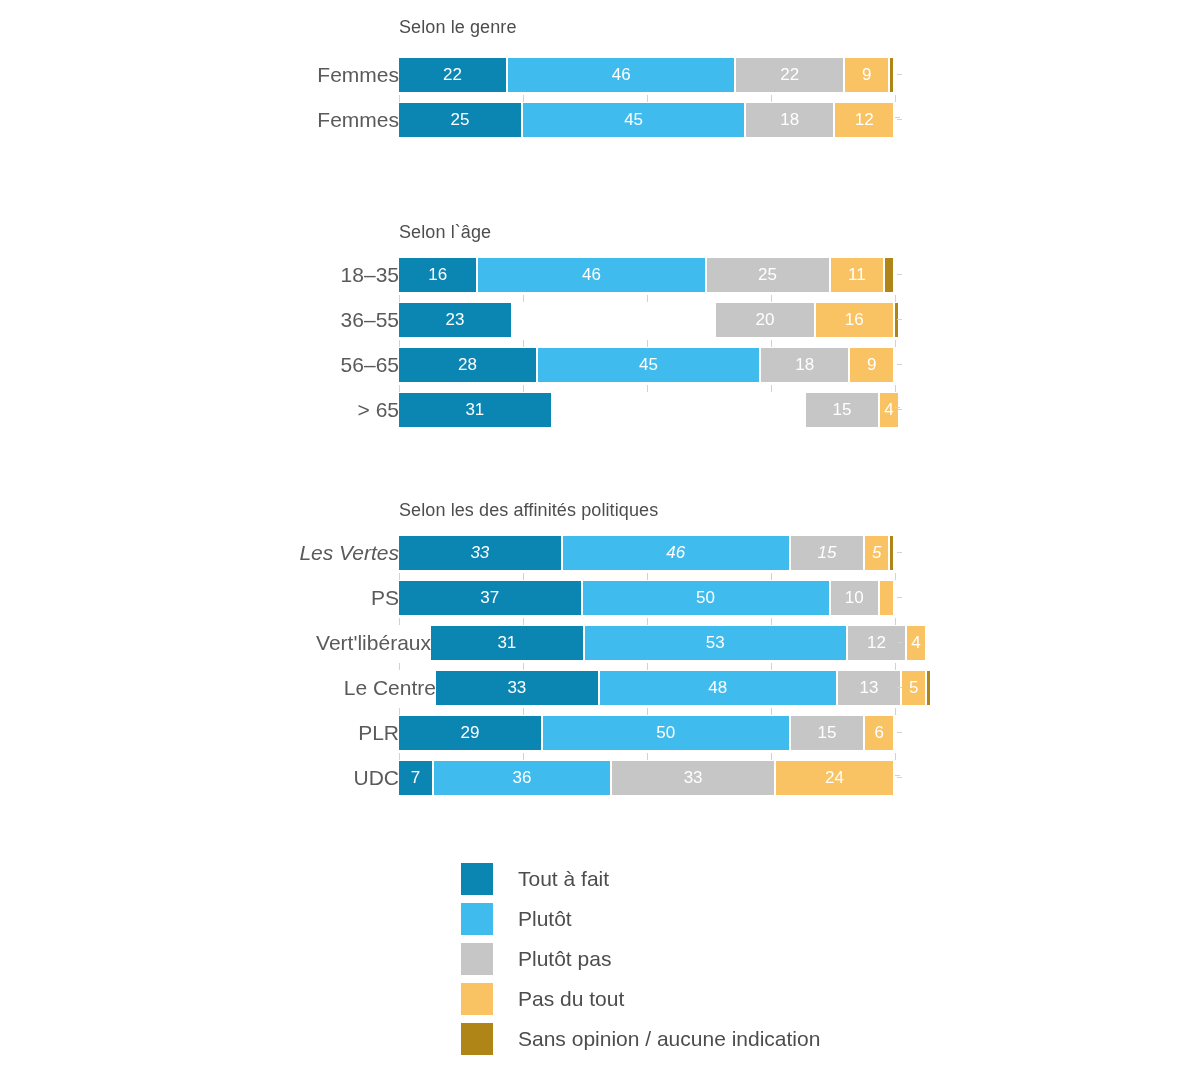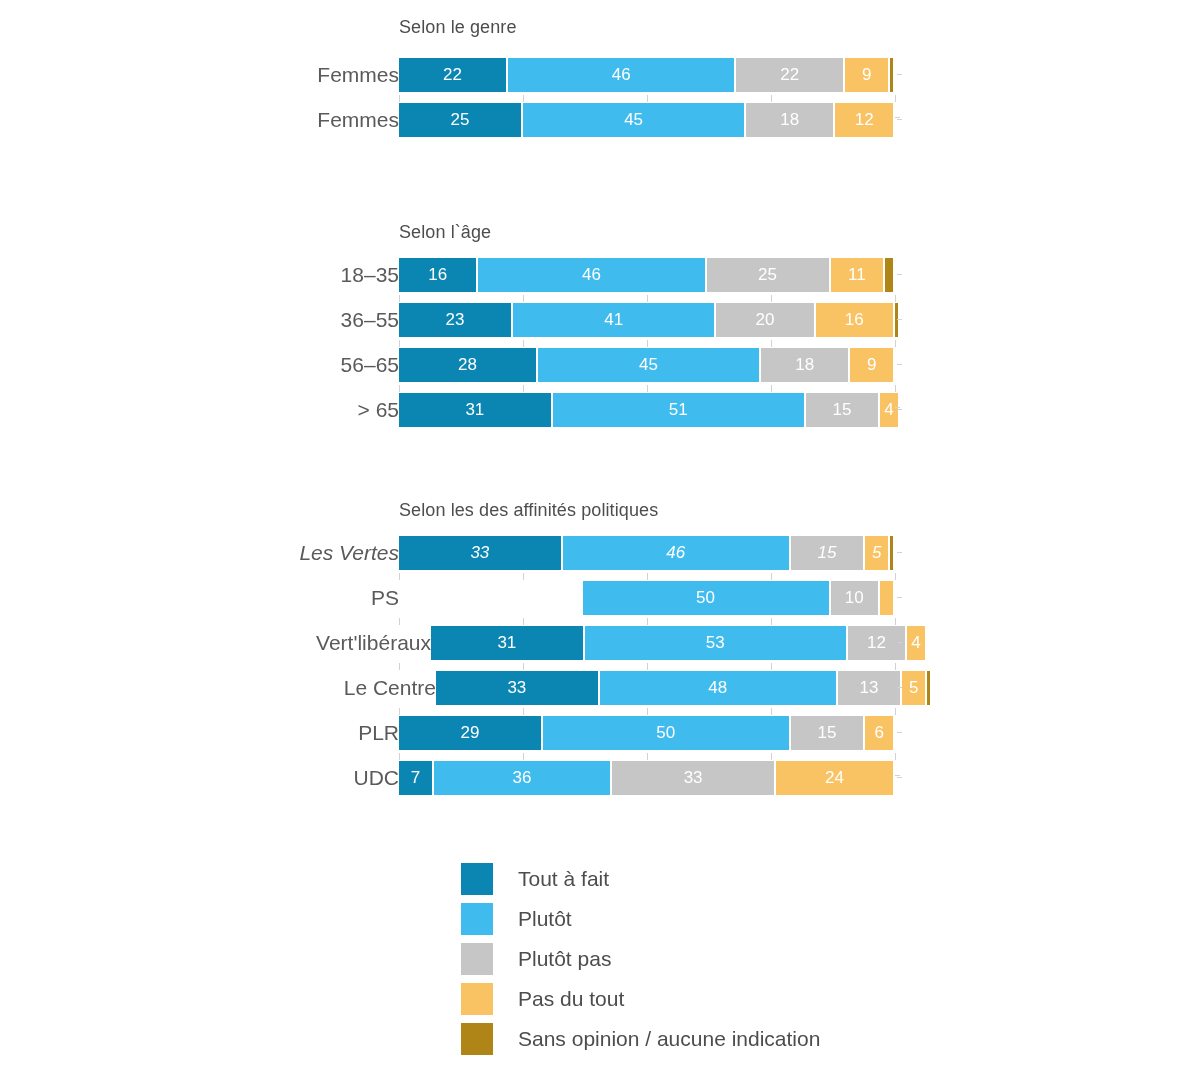--- a/index.html
+++ b/index.html
@@ -211,23 +211,20 @@
         <div class="tick" style="left: 372px;"></div>
         <div class="tick" style="left: 496px;"></div>
       </div>
       <div class="tick" style="position: absolute; left: 897px; top: 274px; width: 5px; height: 1px;"></div>
       <div class="row" style="top: 303px;">
         <div class="row-label">36–55</div>
         <div class="bar">
           <div class="seg" style="left: 0px; width: 112.08px; background: rgb(11, 134, 179);">
             <span class="seg-value">23</span>
           </div>
-          <div class="seg" style="left: 114.08px; width: 201.36px; background: rgb(63, 188, 237);">
-            <span class="seg-value">41</span>
-          </div>
           <div class="seg" style="left: 317.44px; width: 97.2px; background: rgb(198, 198, 198);">
             <span class="seg-value">20</span>
           </div>
           <div class="seg" style="left: 416.64px; width: 77.36px; background: rgb(249, 194, 99);">
             <span class="seg-value">16</span>
           </div>
           <div class="seg" style="left: 496px; width: 2.96px; background: rgb(176, 133, 23);">
             <span class="seg-value"></span>
           </div>
         </div>
@@ -263,23 +260,20 @@
         <div class="tick" style="left: 248px;"></div>
         <div class="tick" style="left: 372px;"></div>
         <div class="tick" style="left: 496px;"></div>
       </div>
       <div class="tick" style="position: absolute; left: 897px; top: 364px; width: 5px; height: 1px;"></div>
       <div class="row" style="top: 393px;">
         <div class="row-label">&gt; 65</div>
         <div class="bar">
           <div class="seg" style="left: 0px; width: 151.76px; background: rgb(11, 134, 179);">
             <span class="seg-value">31</span>
-          </div>
-          <div class="seg" style="left: 153.76px; width: 250.96px; background: rgb(63, 188, 237);">
-            <span class="seg-value">51</span>
           </div>
           <div class="seg" style="left: 406.72px; width: 72.4px; background: rgb(198, 198, 198);">
             <span class="seg-value">15</span>
           </div>
           <div class="seg" style="left: 481.12px; width: 17.84px; background: rgb(249, 194, 99);">
             <span class="seg-value">4</span>
           </div>
         </div>
       </div>
       <div class="ticks" style="top: 407px; left: 895px; width: 6px;">
@@ -313,20 +307,23 @@
         <div class="tick" style="left: 0px;"></div>
         <div class="tick" style="left: 124px;"></div>
         <div class="tick" style="left: 248px;"></div>
         <div class="tick" style="left: 372px;"></div>
         <div class="tick" style="left: 496px;"></div>
       </div>
       <div class="tick" style="position: absolute; left: 897px; top: 552px; width: 5px; height: 1px;"></div>
       <div class="row" style="top: 581px;">
         <div class="row-label">PS</div>
         <div class="bar">
+          <div class="seg" style="left: 0px; width: 181.52px; background: rgb(11, 134, 179);">
+            <span class="seg-value">37</span>
+          </div>
           <div class="seg" style="left: 183.52px; width: 246px; background: rgb(63, 188, 237);">
             <span class="seg-value">50</span>
           </div>
           <div class="seg" style="left: 431.52px; width: 47.6px; background: rgb(198, 198, 198);">
             <span class="seg-value">10</span>
           </div>
           <div class="seg" style="left: 481.12px; width: 12.88px; background: rgb(249, 194, 99);">
             <span class="seg-value"></span>
           </div>
         </div>

